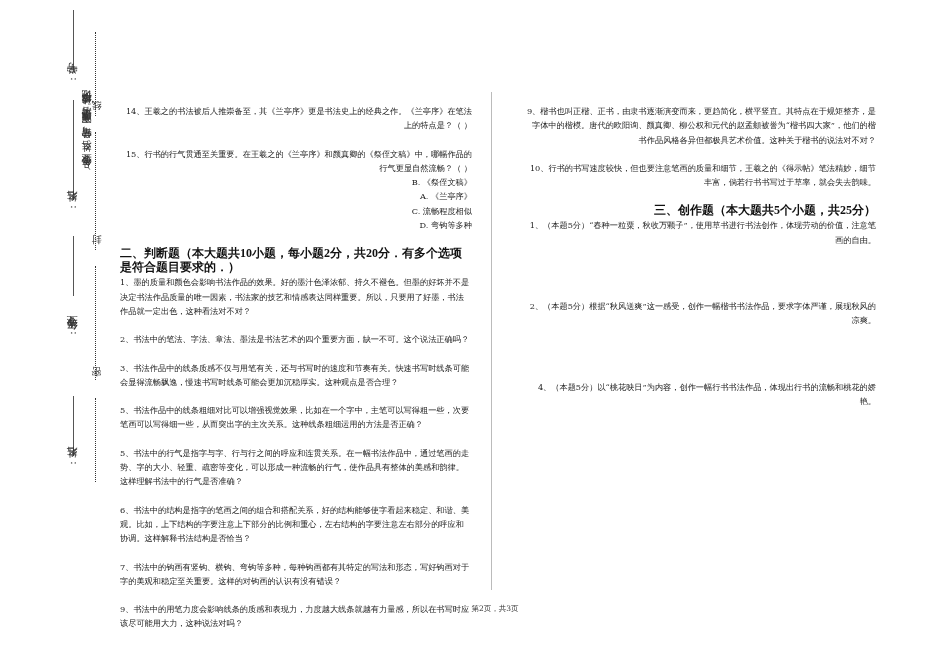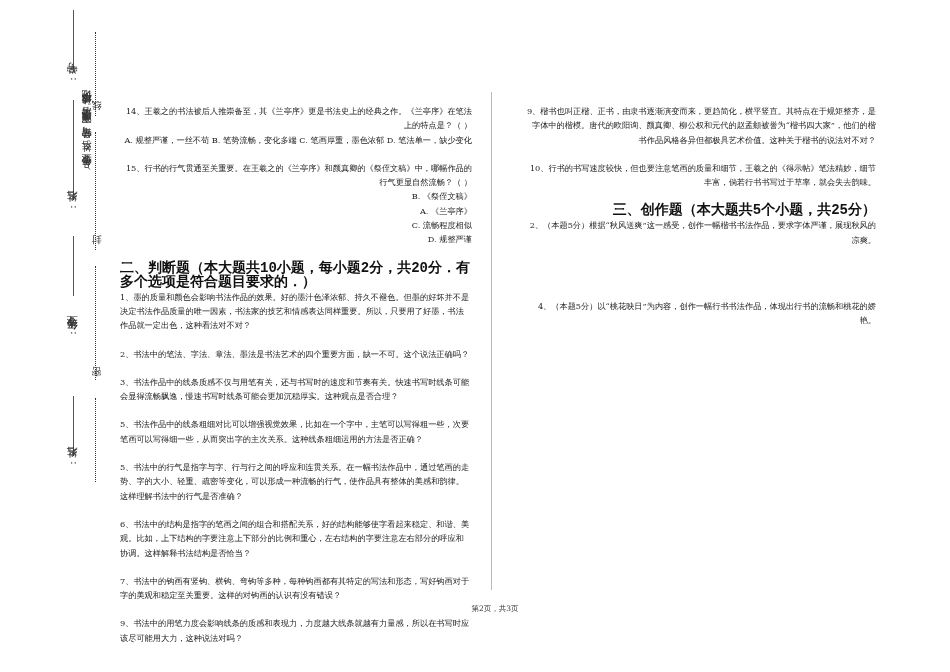--- a/index.html
+++ b/index.html
@@ -15,21 +15,21 @@
     font-size: 11px; color: #333; white-space: nowrap; letter-spacing: 1px;
   }
   .vtext.small { font-size: 10px; }
   .col { position: absolute; top: 104px; width: 352px; font-size: 8.2px; line-height: 14.3px; }
   .col.left { left: 120px; }
   .col.right { left: 524px; text-align: right; }
   .divider { position: absolute; left: 491px; top: 92px; width: 1px; height: 498px; background: #bbb; }
   .q { margin: 0 0 14px 0; }
   .q p { margin: 0; text-align: right; }
   .opt { margin: 0; }
-  .section-title { font-family: Liberation Mono, monospace; font-weight: bold; font-size: 14px; line-height: 14px; margin: 0 0 1px 0; color: #111; }
+  .section-title { font-family: Liberation Serif, serif; font-weight: bold; font-size: 12px; line-height: 14px; margin: 0 0 1px 0; color: #111; }
   .create { margin: 0 0 52px 0; }
   .footer { position: absolute; top: 604px; left: 0; width: 990px; text-align: center; font-size: 7.5px; color: #333; }
 </style>
 </head>
 <body>
 
 <div class="margin-strip">
   <div class="solid-line" style="top:10px;height:62px;"></div>
   <div class="vtext" style="left:66px;top:76px;">学号:</div>
   <div class="solid-line" style="top:100px;height:100px;"></div>
@@ -46,43 +46,43 @@
   <div class="dot-line" style="top:132px;height:118px;"></div>
   <div class="vtext small" style="left:90px;top:252px;">封</div>
   <div class="dot-line" style="top:266px;height:114px;"></div>
   <div class="vtext small" style="left:90px;top:384px;">密</div>
   <div class="dot-line" style="top:398px;height:84px;"></div>
 </div>
 
 <div class="col left">
   <div class="q">
     <p>14、王羲之的书法被后人推崇备至，其《兰亭序》更是书法史上的经典之作。《兰亭序》在笔法上的特点是？（ ）</p>
-    <p class="opt">A. 规整严谨，一丝不苟 B. 笔势流畅，变化多端 C. 笔画厚重，墨色浓郁 D. 笔法单一，缺少变化</p>
   </div>
   <div class="q">
     <p>15、行书的行气贯通至关重要。在王羲之的《兰亭序》和颜真卿的《祭侄文稿》中，哪幅作品的行气更显自然流畅？（ ）</p>
     <p class="opt">B. 《祭侄文稿》</p>
     <p class="opt">A. 《兰亭序》</p>
     <p class="opt">C. 流畅程度相似</p>
-    <p class="opt">D. 规整严谨</p>
+    <p class="opt">D. 弯钩等多种</p>
   </div>
   <div class="section-title">二、判断题（本大题共10小题，每小题2分，共20分．有多个选项是符合题目要求的．）</div>
   <div class="q">1、墨的质量和颜色会影响书法作品的效果。好的墨汁色泽浓郁、持久不褪色。但墨的好坏并不是决定书法作品质量的唯一因素，书法家的技艺和情感表达同样重要。所以，只要用了好墨，书法作品就一定出色，这种看法对不对？</div>
   <div class="q">2、书法中的笔法、字法、章法、墨法是书法艺术的四个重要方面，缺一不可。这个说法正确吗？</div>
   <div class="q">3、书法作品中的线条质感不仅与用笔有关，还与书写时的速度和节奏有关。快速书写时线条可能会显得流畅飘逸，慢速书写时线条可能会更加沉稳厚实。这种观点是否合理？</div>
   <div class="q">5、书法作品中的线条粗细对比可以增强视觉效果，比如在一个字中，主笔可以写得粗一些，次要笔画可以写得细一些，从而突出字的主次关系。这种线条粗细运用的方法是否正确？</div>
   <div class="q">5、书法中的行气是指字与字、行与行之间的呼应和连贯关系。在一幅书法作品中，通过笔画的走势、字的大小、轻重、疏密等变化，可以形成一种流畅的行气，使作品具有整体的美感和韵律。这样理解书法中的行气是否准确？</div>
   <div class="q">6、书法中的结构是指字的笔画之间的组合和搭配关系，好的结构能够使字看起来稳定、和谐、美观。比如，上下结构的字要注意上下部分的比例和重心，左右结构的字要注意左右部分的呼应和协调。这样解释书法结构是否恰当？</div>
   <div class="q">7、书法中的钩画有竖钩、横钩、弯钩等多种，每种钩画都有其特定的写法和形态，写好钩画对于字的美观和稳定至关重要。这样的对钩画的认识有没有错误？</div>
   <div class="q">9、书法中的用笔力度会影响线条的质感和表现力，力度越大线条就越有力量感，所以在书写时应该尽可能用大力，这种说法对吗？</div>
 </div>
 
 <div class="divider"></div>
 
 <div class="col right">
   <div class="q">9、楷书也叫正楷、正书，由隶书逐渐演变而来，更趋简化，横平竖直。其特点在于规矩整齐，是字体中的楷模。唐代的欧阳询、颜真卿、柳公权和元代的赵孟頫被誉为“楷书四大家”，他们的楷书作品风格各异但都极具艺术价值。这种关于楷书的说法对不对？</div>
   <div class="q">10、行书的书写速度较快，但也要注意笔画的质量和细节，王羲之的《得示帖》笔法精妙，细节丰富，倘若行书书写过于草率，就会失去韵味。</div>
   <div class="section-title">三、创作题（本大题共5个小题，共25分）</div>
+  <div class="create">1、（本题5分）“春种一粒粟，秋收万颗子”，使用草书进行书法创作，体现劳动的价值，注意笔画的自由。</div>
   <div class="create">2、（本题5分）根据“秋风送爽”这一感受，创作一幅楷书书法作品，要求字体严谨，展现秋风的凉爽。</div>
   <div class="create">4、（本题5分）以“桃花映日”为内容，创作一幅行书书法作品，体现出行书的流畅和桃花的娇艳。</div>
 </div>
 
 <div class="footer">第2页，共3页</div>
 
 </body></html>

